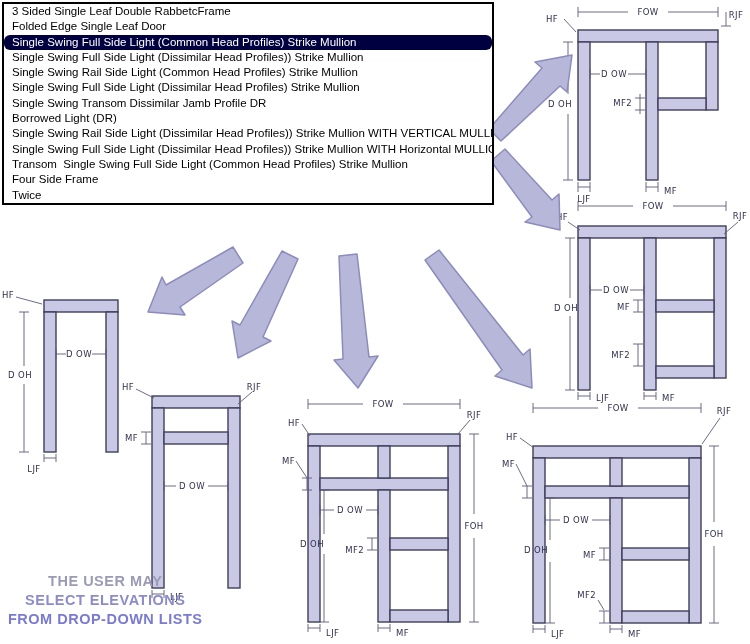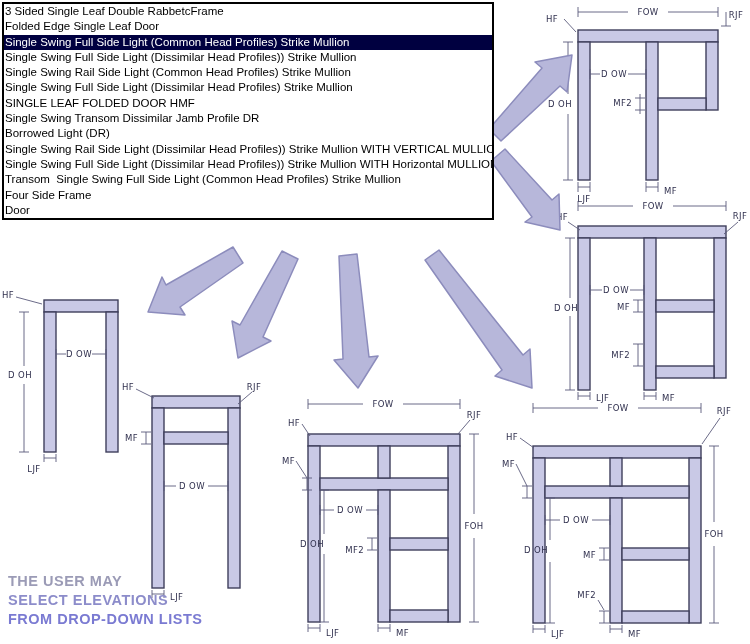--- a/index.html
+++ b/index.html
@@ -7,26 +7,26 @@
     --frame-fill:#c9c9e6; --frame-stroke:#3f3f5c; --dim-color:#5a5a7a; --label-color:#30304e;
     --arrow-fill:#b7b7da; --arrow-stroke:#8c8cbc;
     --caption-color-1:#9b9bb6; --caption-color-2:#8c8cca; --caption-color-3:#7a7ad2;
   }
   html,body{margin:0;padding:0;}
   .stage{position:relative;width:750px;height:644px;background:#ffffff;overflow:hidden;
          font-family:"Liberation Sans",sans-serif;}
   
   .listbox{position:absolute;left:2px;top:2px;width:488px;background:#ffffff;
            border:2px solid var(--list-border);z-index:10;}
-  .listbox .row{height:15.3px;line-height:15.3px;font-size:11.5px;padding-left:1px;
+  .listbox .row{height:15.3px;line-height:15.3px;font-size:11.5px;padding-left:8px;
                 color:var(--list-text);white-space:pre;overflow:hidden;}
-  .listbox .row.selected{background:var(--highlight-bg);color:var(--highlight-text);}
+  .listbox .row.selected{background:var(--highlight-bg);color:var(--highlight-text);border-radius:6px;}
   
   .caption{position:absolute;left:8px;top:572px;font-weight:bold;font-size:14.5px;
-           letter-spacing:0.5px;line-height:19px;z-index:5;}
+           letter-spacing:0.5px;line-height:19px;z-index:5;text-align:center;}
   .caption .l1{color:var(--caption-color-1);}
   .caption .l2{color:var(--caption-color-2);}
   .caption .l3{color:var(--caption-color-3);}
   
   .diag{position:absolute;z-index:2;}
   .fr{fill:var(--frame-fill);stroke:var(--frame-stroke);stroke-width:1.4;}
   .dims line{stroke:var(--dim-color);stroke-width:0.9;}
   .lbl{font-family:"DejaVu Sans",sans-serif;font-size:8.5px;letter-spacing:0.4px;
        fill:var(--label-color);}
   
@@ -310,28 +310,27 @@
     <polygon class="arrow" points="425,260 502,370 495,376 532,388 530,349 523,355 439,250"></polygon>
   </svg>
 
   <div class="listbox">
     <div class="row">3 Sided Single Leaf Double RabbetcFrame</div>
     <div class="row">Folded Edge Single Leaf Door</div>
     <div class="row selected">Single Swing Full Side Light (Common Head Profiles) Strike Mullion</div>
     <div class="row">Single Swing Full Side Light (Dissimilar Head Profiles)) Strike Mullion</div>
     <div class="row">Single Swing Rail Side Light (Common Head Profiles) Strike Mullion</div>
     <div class="row">Single Swing Full Side Light (Dissimilar Head Profiles) Strike Mullion</div>
-    <div class="row">SINGLE LEAF FOLDED DOOR HMF</div>
     <div class="row">Single Swing Transom Dissimilar Jamb Profile DR</div>
     <div class="row">Borrowed Light (DR)</div>
     <div class="row">Single Swing Rail Side Light (Dissimilar Head Profiles)) Strike Mullion WITH VERTICAL MULLION IN BL</div>
     <div class="row">Single Swing Full Side Light (Dissimilar Head Profiles)) Strike Mullion WITH Horizontal MULLION</div>
     <div class="row">Transom  Single Swing Full Side Light (Common Head Profiles) Strike Mullion</div>
     <div class="row">Four Side Frame</div>
-    <div class="row">Door</div>
+    <div class="row">Twice</div>
   </div>
 
   <div class="caption">
     <div class="l1">THE USER MAY</div>
     <div class="l2">SELECT ELEVATIONS</div>
     <div class="l3">FROM DROP-DOWN LISTS</div>
   </div>
 
 </div>
 

